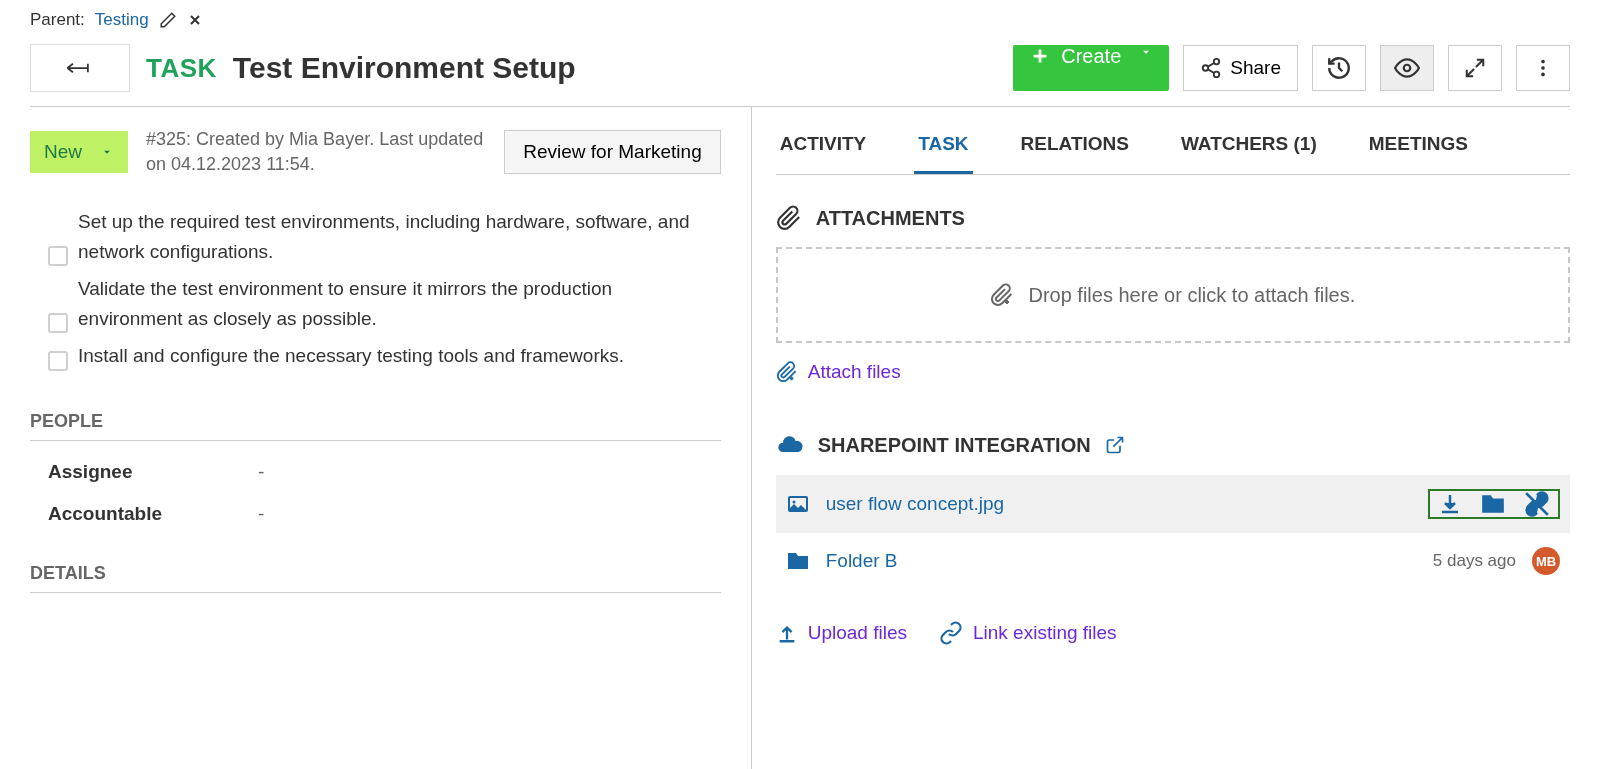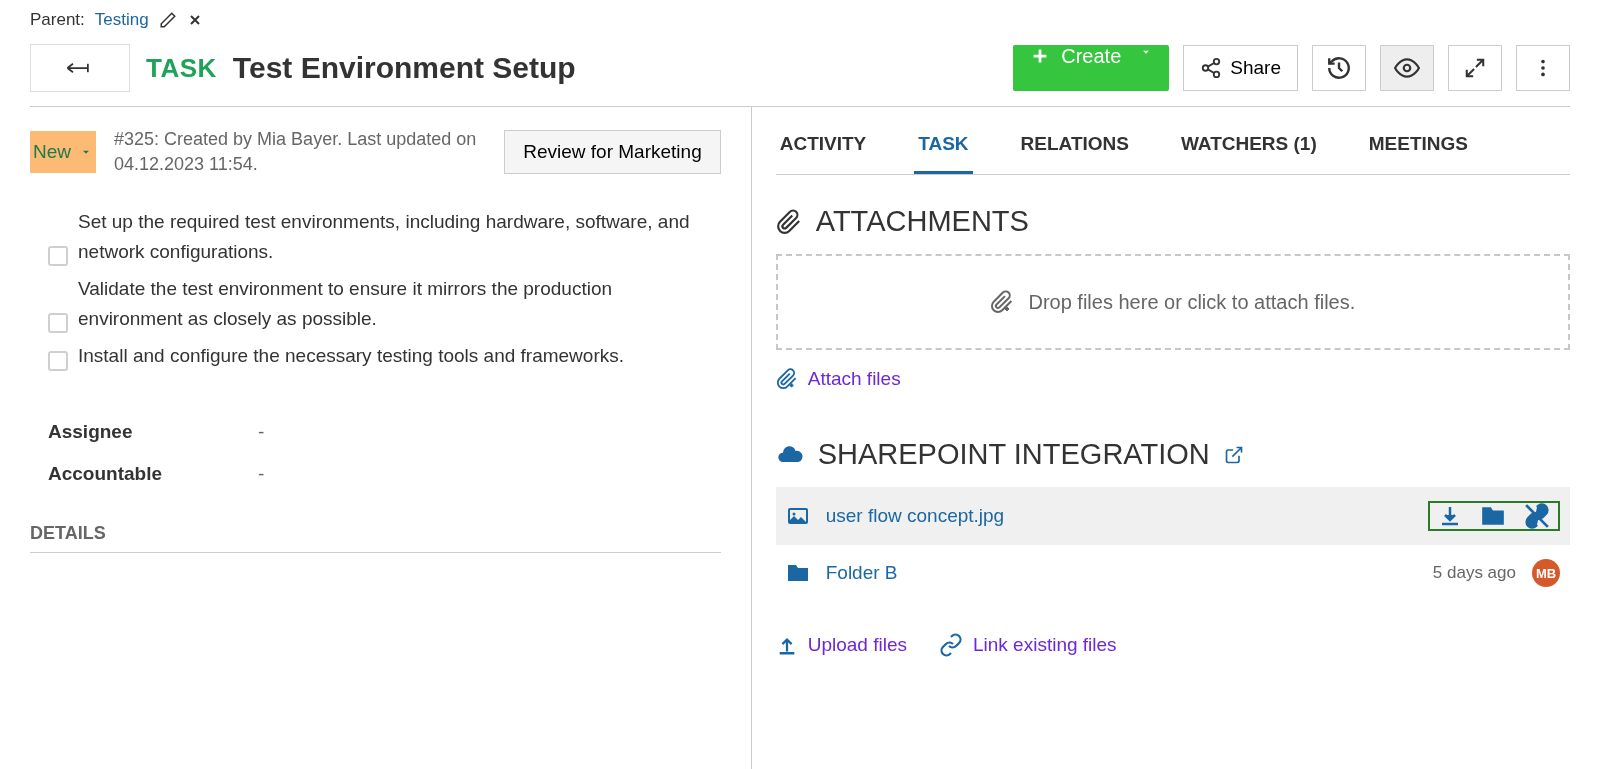--- a/index.html
+++ b/index.html
@@ -17,35 +17,35 @@
 .toolbar { display: flex; gap: 14px; align-items: center; }
 .create-btn { background: #35c53f; color: #fff; border: none; padding: 0 16px; height: 46px; display: flex; align-items: flex-start; gap: 10px; font-size: 20px; cursor: pointer; border-radius: 2px; }
 .create-btn .chev { margin-left: 8px; }
 .share-btn { background: #fff; border: 1px solid #ccc; height: 46px; padding: 0 16px; display: flex; align-items: center; gap: 8px; font-size: 19px; cursor: pointer; }
 .sq-btn { background: #fff; border: 1px solid #ccc; width: 54px; height: 46px; display: flex; align-items: center; justify-content: center; cursor: pointer; }
 .divider { height: 1px; background: #ccc; margin: 0 30px; }
 .body { display: flex; flex: 1; overflow: hidden; }
 .left { flex: 1; padding: 20px 30px; border-right: 1px solid #ccc; overflow-y: auto; }
 .right { flex: 1.15; padding: 0 30px 20px 24px; overflow-y: auto; }
 .meta-row { display: flex; align-items: center; gap: 18px; margin-bottom: 30px; }
-.status-pill { background: #fdba74; color: #1f7a4a; padding: 10px 3px; font-size: 19px; display: flex; align-items: center; gap: 8px; cursor: pointer; }
+.status-pill { background: #bef264; color: #1f7a4a; padding: 10px 14px; font-size: 19px; display: flex; align-items: center; gap: 18px; cursor: pointer; }
 .meta-text { font-size: 18px; color: #666; line-height: 1.4; flex: 1; }
 .review-btn { background: #f5f5f5; border: 1px solid #ccc; padding: 10px 18px; font-size: 19px; cursor: pointer; }
 .checklist { margin: 20px 18px 40px 18px; }
 .checklist-item { display: flex; align-items: flex-end; gap: 10px; margin-bottom: 8px; font-size: 19px; line-height: 1.55; }
 .checkbox { width: 20px; height: 20px; border: 2px solid #cfcfcf; border-radius: 3px; flex-shrink: 0; margin-top: 4px; }
 .section-h { font-size: 18px; font-weight: 600; color: #666; margin-top: 28px; margin-bottom: 10px; border-bottom: 1px solid #ccc; padding-bottom: 8px; }
 .field-row { display: flex; padding: 10px 0; font-size: 19px; margin-left: 18px; }
 .field-label { width: 210px; font-weight: 600; }
 .field-val { color: #666; }
 .tabs { display: flex; gap: 44px; border-bottom: 1px solid #ccc; padding-top: 10px; }
 .tab { padding: 16px 4px; font-size: 19px; font-weight: 600; color: #333; cursor: pointer; border-bottom: 3px solid transparent; }
 .tab.active { color: #1a67a3; border-bottom-color: #1a67a3; }
 .panel-h { display: flex; align-items: center; gap: 14px; margin-top: 30px; margin-bottom: 16px; }
-.panel-h-text { font-size: 29px; font-weight: 400; }
+.panel-h-text { font-size: 20px; font-weight: 700; }
 .dropzone { border: 2px dashed #c7c7c7; padding: 34px 0; display: flex; align-items: center; justify-content: center; gap: 14px; color: #666; font-size: 20px; cursor: pointer; }
 .link-action { display: inline-flex; align-items: center; gap: 10px; color: #6d28d9; font-size: 19px; margin-top: 18px; cursor: pointer; }
 .file-list { margin-top: 14px; }
 .file-row { display: flex; align-items: center; gap: 16px; padding: 14px 10px; font-size: 19px; }
 .file-row.hover { background: #f0f0f0; }
 .file-name { color: #1a67a3; cursor: pointer; flex: 1; }
 .file-meta { color: #666; font-size: 17px; }
 .avatar { width: 28px; height: 28px; border-radius: 50%; background: #d55a2b; color: #fff; display: flex; align-items: center; justify-content: center; font-size: 13px; font-weight: 600; }
 .file-actions { display: flex; gap: 18px; padding: 0 8px; border: 2px solid #2a7a2a; }
 .file-actions .icon-btn svg { fill: #1a67a3; }
@@ -151,20 +151,21 @@
         <div class="checklist-item">
           <span class="checkbox"></span>
           <span>Validate the test environment to ensure it mirrors the production environment as closely as possible.</span>
         </div>
         <div class="checklist-item">
           <span class="checkbox"></span>
           <span>Install and configure the necessary testing tools and frameworks.</span>
         </div>
       </div>
 
+      <div class="section-h">PEOPLE</div>
       <div class="field-row">
         <div class="field-label">Assignee</div>
         <div class="field-val">-</div>
       </div>
       <div class="field-row">
         <div class="field-label">Accountable</div>
         <div class="field-val">-</div>
       </div>
 
       <div class="section-h">DETAILS</div>

